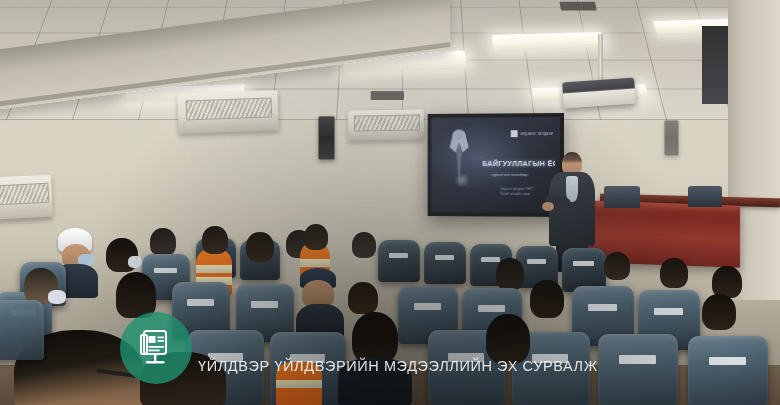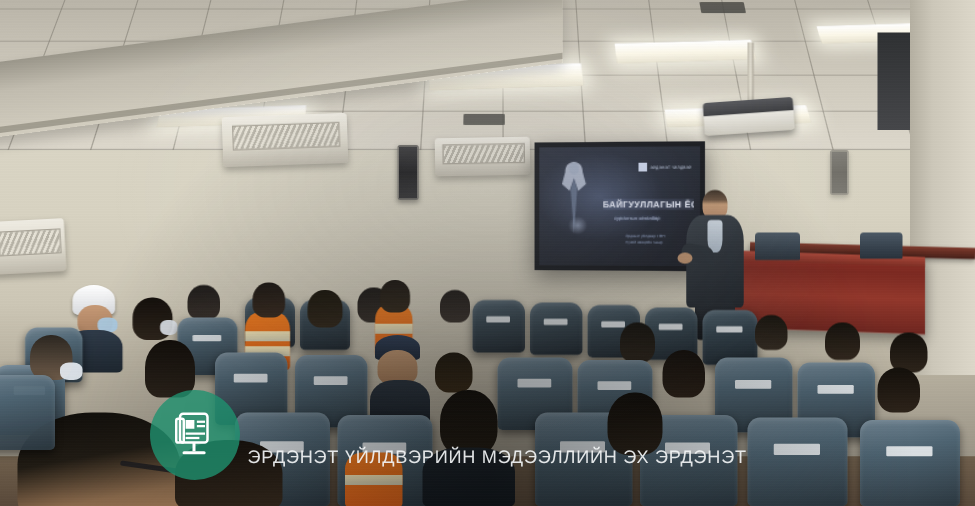--- a/index.html
+++ b/index.html
@@ -472,16 +472,16 @@
         <rect x="6" y="8" width="6" height="19" rx="1.5" fill="none" stroke="#ffffff" stroke-width="2"></rect>
         <rect x="13.5" y="9" width="7" height="7" fill="#ffffff"></rect>
         <rect x="22.5" y="9.5" width="6.5" height="1.8" fill="#ffffff"></rect>
         <rect x="22.5" y="13" width="6.5" height="1.8" fill="#ffffff"></rect>
         <rect x="13.5" y="19" width="15.5" height="1.8" fill="#ffffff"></rect>
         <rect x="13.5" y="22.5" width="11" height="1.8" fill="#ffffff"></rect>
         <rect x="19" y="27" width="2.4" height="7" fill="#ffffff"></rect>
         <rect x="11" y="34" width="18.5" height="2.4" rx="1.2" fill="#ffffff"></rect>
       </svg>
     </div>
-    <div class="wm-tag">ЭРДЭНЭТ ҮЙЛДВЭРИЙН МЭДЭЭЛЛИЙН ЭХ ЭРДЭНЭТ</div>
+    <div class="wm-tag">ҮЙЛДВЭР ҮЙЛДВЭРИЙН МЭДЭЭЛЛИЙН ЭХ СУРВАЛЖ</div>
   </div>
 
 </div>
 
 </body></html>

